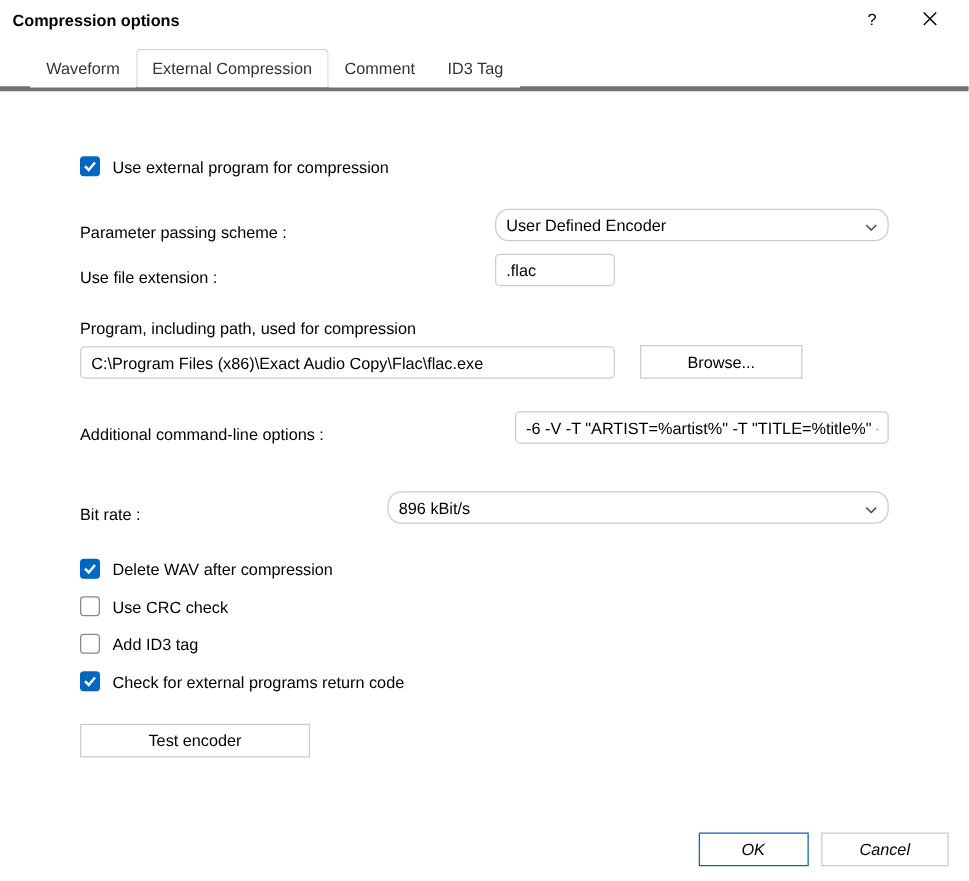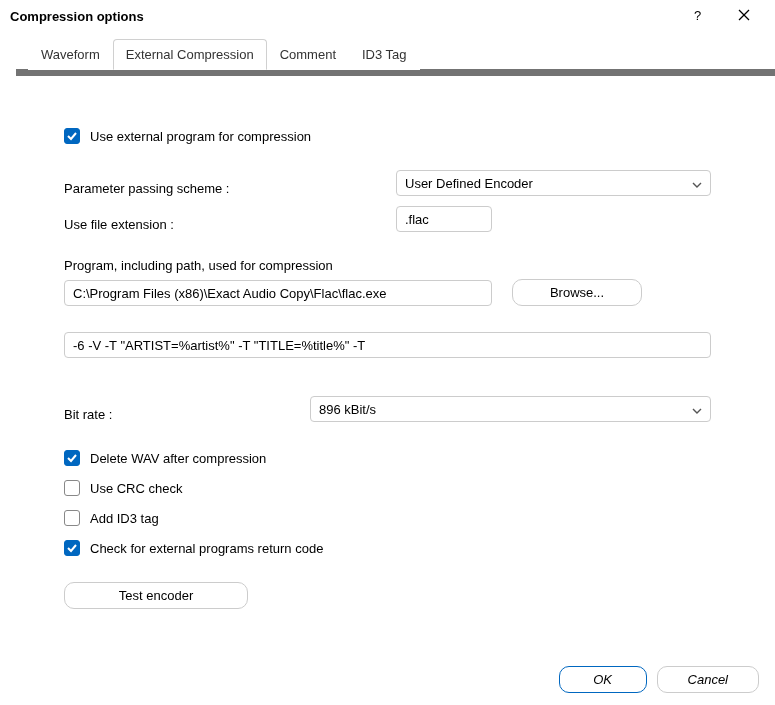--- a/index.html
+++ b/index.html
@@ -1,37 +1,37 @@
 <!DOCTYPE html>
 <html><head>
 <meta charset="utf-8">
 <style>
   * { box-sizing: border-box; font-family: "Segoe UI", Tahoma, sans-serif; font-size: 13px; }
   body { margin: 0; background: #fff; color: #000; width: 775px; height: 705px; overflow: hidden; }
   .titlebar { display: flex; align-items: center; height: 32px; padding: 0 8px; }
   .titlebar .title { flex: 1; padding-left: 2px; font-weight: bold; }
   .titlebar .btn { width: 46px; height: 30px; display: flex; align-items: center; justify-content: center; cursor: pointer; }
-  .tabs { display: flex; border-bottom: 7px solid #737373; padding-left: 12px; margin-top: 6px; margin-left: 16px; }
+  .tabs { display: flex; border-bottom: 4px solid #737373; padding-left: 24px; margin-top: 6px; }
   .tab { padding: 7px 12px 7px; color: #333; cursor: pointer; border: 1px solid transparent; border-bottom: none; position: relative; top: 1px; background: #fff; }
   .tab.active { border-color: #d0d0d0; border-bottom: 1px solid #fff; border-radius: 4px 4px 0 0; }
   .panel { padding: 52px 64px 20px 64px; }
   .row { display: flex; align-items: flex-end; margin-bottom: 10px; }
   .row.gap { margin-bottom: 26px; }
   .label { flex: 0 0 auto; color: #000; }
   .chk { width: 16px; height: 16px; border: 1px solid #888; border-radius: 3px; display: inline-flex; align-items: center; justify-content: center; margin-right: 10px; cursor: pointer; }
   .chk.checked { background: #0067c0; border-color: #0067c0; }
   .chk.checked svg { display: block; }
   .chk svg { display: none; }
   .radio { width: 16px; height: 16px; border: 1px solid #888; border-radius: 50%; display: inline-flex; align-items: center; justify-content: center; margin-right: 10px; cursor: pointer; }
   .radio.checked { border: 2px solid #0067c0; }
   .radio.checked::after { content: ""; width: 8px; height: 8px; background: #0067c0; border-radius: 50%; }
   input.text, .select { border: 1px solid #ccc; border-radius: 4px; padding: 4px 8px; height: 26px; background: #fff; font-family: inherit; }
-  .select { display: flex; align-items: center; justify-content: space-between; cursor: pointer; }
+  .select { display: flex; align-items: center; justify-content: space-between; cursor: pointer; border-radius: 11px; }
   .select .arrow { margin-left: 8px; color: #555; }
-  .btn-std { border: 1px solid #ccc; border-radius: 10px; background: #fff; padding: 5px 30px; cursor: pointer; min-width: 88px; text-align: center; }
+  .btn-std { border: 1px solid #ccc; border-radius: 0; background: #fff; padding: 5px 30px; cursor: pointer; min-width: 88px; text-align: center; }
   .btn-primary { border-color: #0067c0; color: #000; }
   .footer { position: absolute; bottom: 12px; right: 16px; display: flex; gap: 10px; font-style: italic; }
   .two-col { display: flex; gap: 70px; }
   .col { display: flex; flex-direction: column; gap: 14px; }
 </style>
 </head>
 <body>
 
 <div class="titlebar">
   <div class="title">Compression options</div>
@@ -90,20 +90,21 @@
   <div class="row" style="margin-bottom:6px;">
     <span class="label">Program, including path, used for compression</span>
   </div>
   <div class="row gap">
     <input class="text" style="width: 428px;" value="C:\Program Files (x86)\Exact Audio Copy\Flac\flac.exe">
     <div style="width:20px;"></div>
     <div class="btn-std" style="width:130px;">Browse...</div>
   </div>
 
   <div class="row" style="margin-bottom:38px;">
+    <span class="label" style="width:348px;">Additional command-line options :</span>
     <input class="text" style="flex: 1 1 0%;" value="-6 -V -T &quot;ARTIST=%artist%&quot; -T &quot;TITLE=%title%&quot; -T">
   </div>
 
   <div class="row" style="margin-bottom:28px;">
     <span class="label" style="width:246px;">Bit rate :</span>
     <div class="select" style="flex:1;">
       <span>896 kBit/s</span>
       <span class="arrow">
         <svg width="10" height="6" viewBox="0 0 10 6">
             <polyline points="1,1 5,5 9,1" fill="none" stroke="#555" stroke-width="1.4"></polyline>

